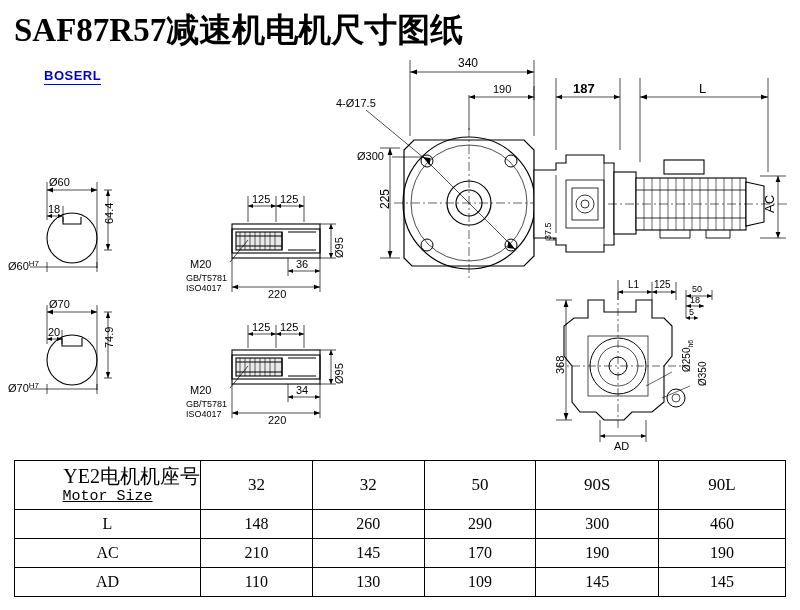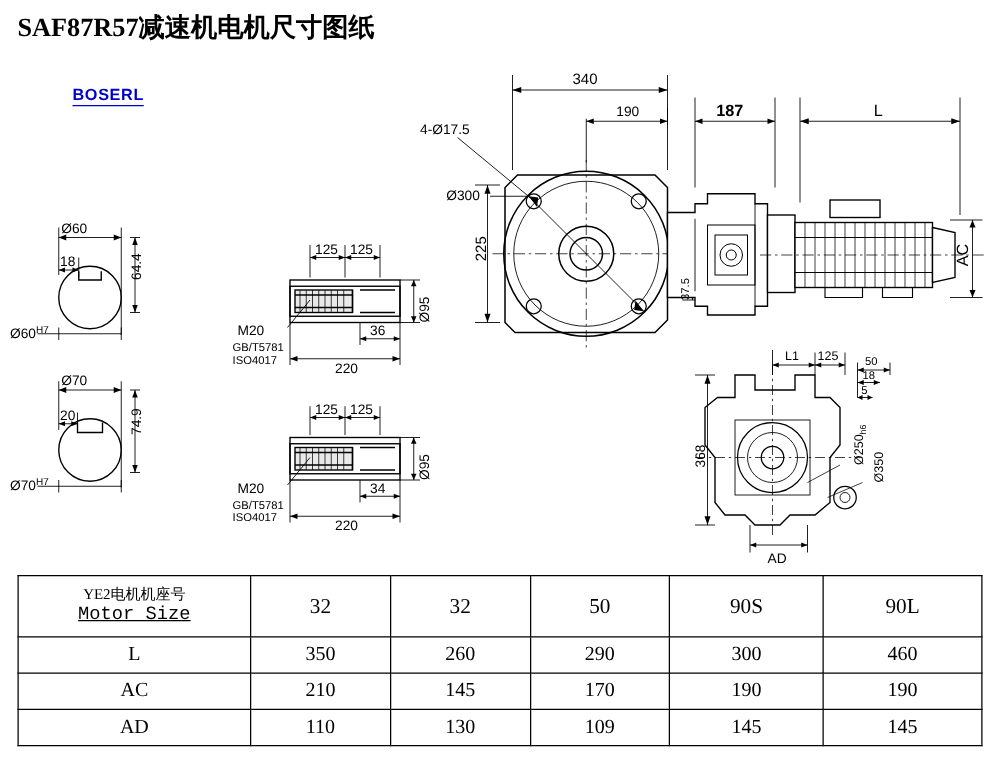--- a/index.html
+++ b/index.html
@@ -12,29 +12,29 @@
     height: 610px;
     font-family: "Liberation Sans", sans-serif;
     color: #000;
     position: relative;
     overflow: hidden;
   }
   #page-title {
     position: absolute;
     left: 14px;
     top: 8px;
-    font-size: 21px;
+    font-size: 33px;
     font-weight: bold;
     font-family: "Liberation Serif", serif;
     letter-spacing: 0px;
     white-space: nowrap;
   }
   #brand {
     position: absolute;
-    left: 58px;
+    left: 44px;
     top: 68px;
     font-size: 13px;
     font-weight: bold;
     color: #0000cc;
     font-family: "Liberation Sans", sans-serif;
     letter-spacing: 0.5px;
   }
   #brand .underline {
     display: block;
     border-bottom: 1px solid #0000cc;
@@ -66,21 +66,22 @@
   #spec-table td.label {
     width: 185px;
     font-size: 16px;
   }
   #spec-table tr.head td.label {
     line-height: 1.15;
     padding: 2px 0;
   }
   #spec-table tr.head td.label .cn {
     display: block;
-    font-size: 12px;
+    font-size: 20px;
+    text-align: right;
   }
   #spec-table tr.head td.label .en {
     display: block;
     font-size: 15px;
     font-family: "Liberation Mono", monospace;
     text-decoration: underline;
   }
   #spec-table tr.head td {
     height: 44px;
     font-size: 17px;
@@ -487,21 +488,21 @@
         <span class="en">Motor Size</span>
       </td>
       <td>32</td>
       <td>32</td>
       <td>50</td>
       <td>90S</td>
       <td>90L</td>
     </tr>
     <tr>
       <td class="label">L</td>
-      <td>350</td>
+      <td>148</td>
       <td>260</td>
       <td>290</td>
       <td>300</td>
       <td>460</td>
     </tr>
     <tr>
       <td class="label">AC</td>
       <td>210</td>
       <td>145</td>
       <td>170</td>

